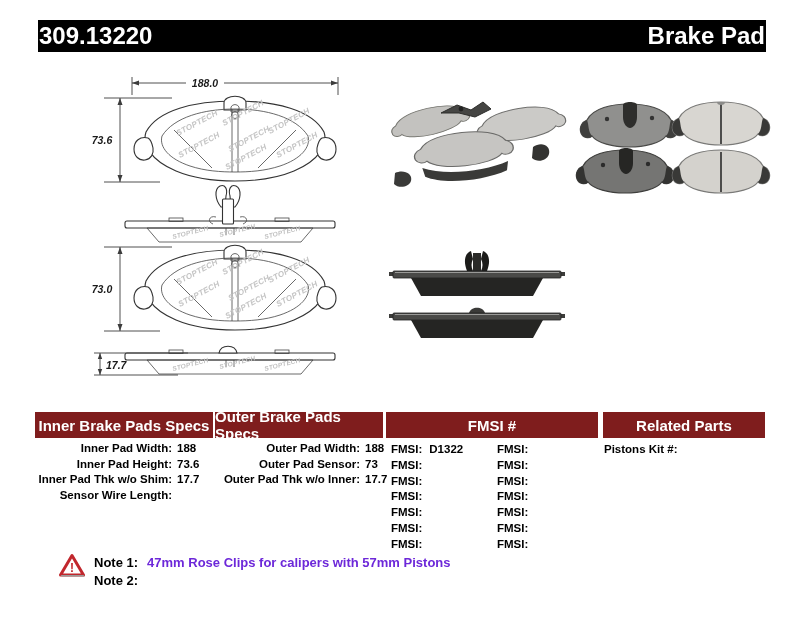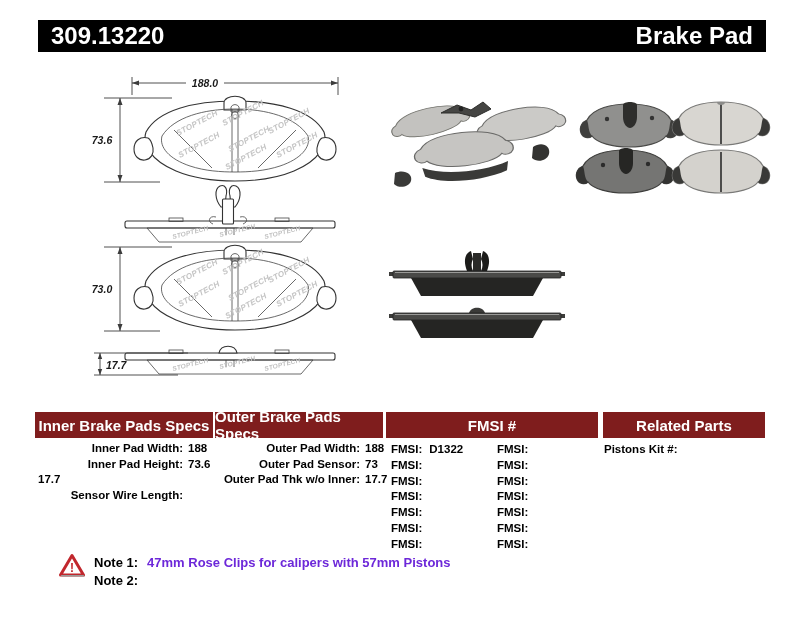--- a/index.html
+++ b/index.html
@@ -2,21 +2,21 @@
 <html><head>
 <meta charset="utf-8">
 <style>
   html,body{margin:0;padding:0;background:#fff;}
   body{width:800px;height:619px;position:relative;overflow:hidden;
        font-family:"Liberation Sans",sans-serif;color:#000;}
   .abs{position:absolute;}
   
   .titlebar{left:38px;top:20px;width:728px;height:32px;background:#000;color:#fff;
             display:flex;justify-content:space-between;align-items:center;
-            padding:0 13px;box-sizing:border-box;font-weight:bold;font-size:24px;}
+            padding:0 1px;box-sizing:border-box;font-weight:bold;font-size:24px;}
   
   .colhead{top:412px;height:26px;background:#7f1d1d;color:#fff;font-weight:bold;
            font-size:15px;display:flex;align-items:center;justify-content:center;
            box-sizing:border-box;}
   
   .speccol{top:441px;font-size:11.5px;font-weight:bold;line-height:15.6px;}
   .srow{display:flex;white-space:nowrap;}
   .slabel{text-align:right;}
   .sval{margin-left:5px;}
   .inner .slabel{width:150px;}
@@ -180,30 +180,31 @@
       <path d="M18,15 L150,15 L140,33 L28,33 Z" fill="#252523"></path>
     </g>
   </g>
 </svg>
 
 <div class="abs colhead" style="left:35px;width:178px">Inner Brake Pads Specs</div>
 <div class="abs colhead" style="left:215px;width:168px">Outer Brake Pads Specs</div>
 <div class="abs colhead" style="left:386px;width:212px">FMSI #</div>
 <div class="abs colhead" style="left:603px;width:162px">Related Parts</div>
 
-<div class="abs speccol inner" style="left:33px">
+<div class="abs speccol inner" style="left:22px">
   <div class="srow">
       <span class="slabel">Inner Pad Width:</span>
       <span class="sval">188</span>
     </div>
   <div class="srow">
       <span class="slabel">Inner Pad Height:</span>
       <span class="sval">73.6</span>
     </div>
   <div class="srow">
+      <span class="slabel">Inner Pad Thk w/o Shim:</span>
       <span class="sval">17.7</span>
     </div>
   <div class="srow">
       <span class="slabel">Sensor Wire Length:</span>
       <span class="sval"></span>
     </div>
 </div>
 
 <div class="abs speccol outer" style="left:212px">
   <div class="srow">

